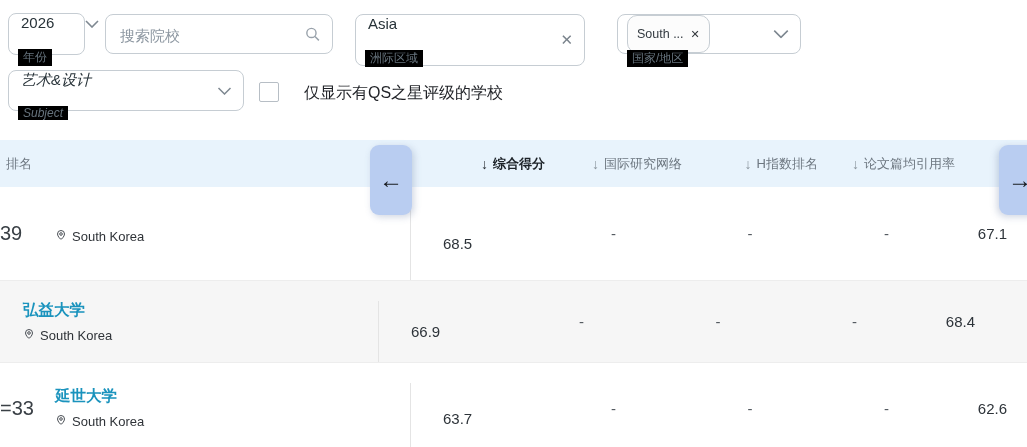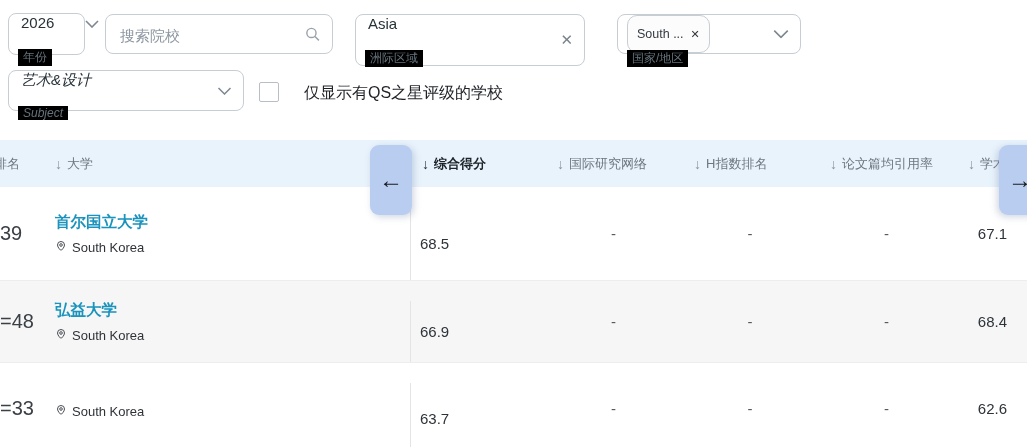--- a/index.html
+++ b/index.html
@@ -52,21 +52,21 @@
   .cb-label {
     position:absolute; left:304px; top:83px; font-size:16px; color:#1f2126;
   }
 
   
   .thead {
     position:absolute; left:0; top:140px; width:1050px; height:47px;
     background:#e8f3fc; display:flex; align-items:center;
     font-size:13px; color:#6d7780;
   }
-  .th { display:flex; align-items:center; gap:5px; box-sizing:border-box; padding-left:12px; white-space:nowrap; }
+  .th { display:flex; align-items:center; gap:5px; box-sizing:border-box; padding-left:12px; white-space:nowrap;justify-content:flex-end; }
   .th .sort { font-size:14px; color:#8a949d; }
   .th-rank { width:32px; padding-left:0; }
   .th-rank span { margin-left:-6px; }
   .th-uni  { width:378px; padding-left:23px; }
   .th-overall { width:135px; }
   .th-irn  { width:137px; }
   .th-hidx { width:136px; }
   .th-cite { width:137px; }
   .th-acad { width:95px;  padding-left:13px; }
   .th.active { color:#1d2329; font-weight:bold; }
@@ -83,21 +83,21 @@
     font-size:20px; color:#3a4046; box-sizing:border-box;
   }
   .c-uni {
     width:378px; display:flex; flex-direction:column; justify-content:center;
     padding-left:23px; box-sizing:border-box;
   }
   .uni-name { color:#1a93bd; font-size:15.5px; font-weight:bold; text-decoration:none; cursor:pointer; }
   .uni-loc { margin-top:6px; display:flex; align-items:center; gap:5px; font-size:13px; color:#2f3338; }
 
   .c-val { display:flex; align-items:center; font-size:15px; color:#2d3339; box-sizing:border-box; }
-  .v-overall { width:135px; padding-left:9px; border-left:1px solid #e4e4e4;margin-top:20px; }
+  .v-overall { width:135px; padding-left:32px; border-left:1px solid #e4e4e4;margin-top:20px; }
   .v-irn  { width:137px; justify-content:center; color:#555b61; }
   .v-hidx { width:136px; justify-content:center; color:#555b61; }
   .v-cite { width:137px; justify-content:center; color:#555b61; }
   .v-acad { width:95px; justify-content:flex-end; padding-right:43px; }
 
   
   .navbtn {
     position:absolute; top:145px; width:42px; height:70px; z-index:5;
     background:#b9cdf1; border-radius:9px; cursor:pointer;
     display:flex; align-items:center; justify-content:center;
@@ -204,42 +204,38 @@
   </div>
 </div>
 
 <div class="tbody">
 
   <div class="trow r0">
     <div class="c-rank">
         <span>39</span>
       </div>
     <div class="c-uni">
-      <a class="uni-name">首尔国立大学</a>
       <span class="uni-loc">
         <span>
           <svg width="12" height="14" viewBox="0 0 24 24" fill="none" stroke="#4a4f55" stroke-width="2">
               <path d="M12 21s-7-5.6-7-11a7 7 0 0 1 14 0c0 5.4-7 11-7 11z"></path>
               <circle cx="12" cy="10" r="2.6"></circle>
             </svg>
         </span>
         <span>South Korea</span>
       </span>
     </div>
     <div class="c-val v-overall">68.5</div>
     <div class="c-val v-irn">-</div>
     <div class="c-val v-hidx">-</div>
     <div class="c-val v-cite">-</div>
     <div class="c-val v-acad">67.1</div>
   </div>
 
   <div class="trow r1">
-    <div class="c-rank">
-        <span>=48</span>
-      </div>
     <div class="c-uni">
       <a class="uni-name">弘益大学</a>
       <span class="uni-loc">
         <span>
           <svg width="12" height="14" viewBox="0 0 24 24" fill="none" stroke="#4a4f55" stroke-width="2">
               <path d="M12 21s-7-5.6-7-11a7 7 0 0 1 14 0c0 5.4-7 11-7 11z"></path>
               <circle cx="12" cy="10" r="2.6"></circle>
             </svg>
         </span>
         <span>South Korea</span>
@@ -250,20 +246,21 @@
     <div class="c-val v-hidx">-</div>
     <div class="c-val v-cite">-</div>
     <div class="c-val v-acad">68.4</div>
   </div>
 
   <div class="trow r2">
     <div class="c-rank">
         <span>=33</span>
       </div>
     <div class="c-uni">
+      <a class="uni-name">延世大学</a>
       <span class="uni-loc">
         <span>
           <svg width="12" height="14" viewBox="0 0 24 24" fill="none" stroke="#4a4f55" stroke-width="2">
               <path d="M12 21s-7-5.6-7-11a7 7 0 0 1 14 0c0 5.4-7 11-7 11z"></path>
               <circle cx="12" cy="10" r="2.6"></circle>
             </svg>
         </span>
         <span>South Korea</span>
       </span>
     </div>

